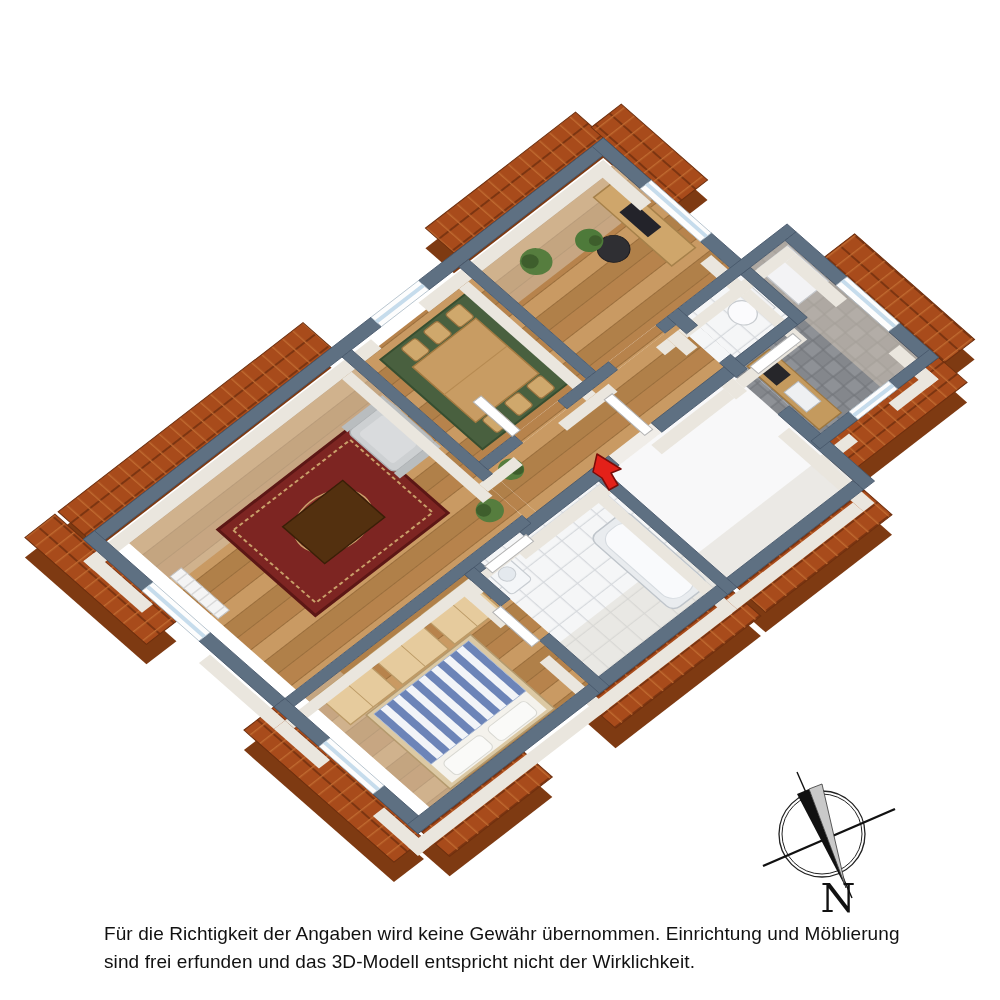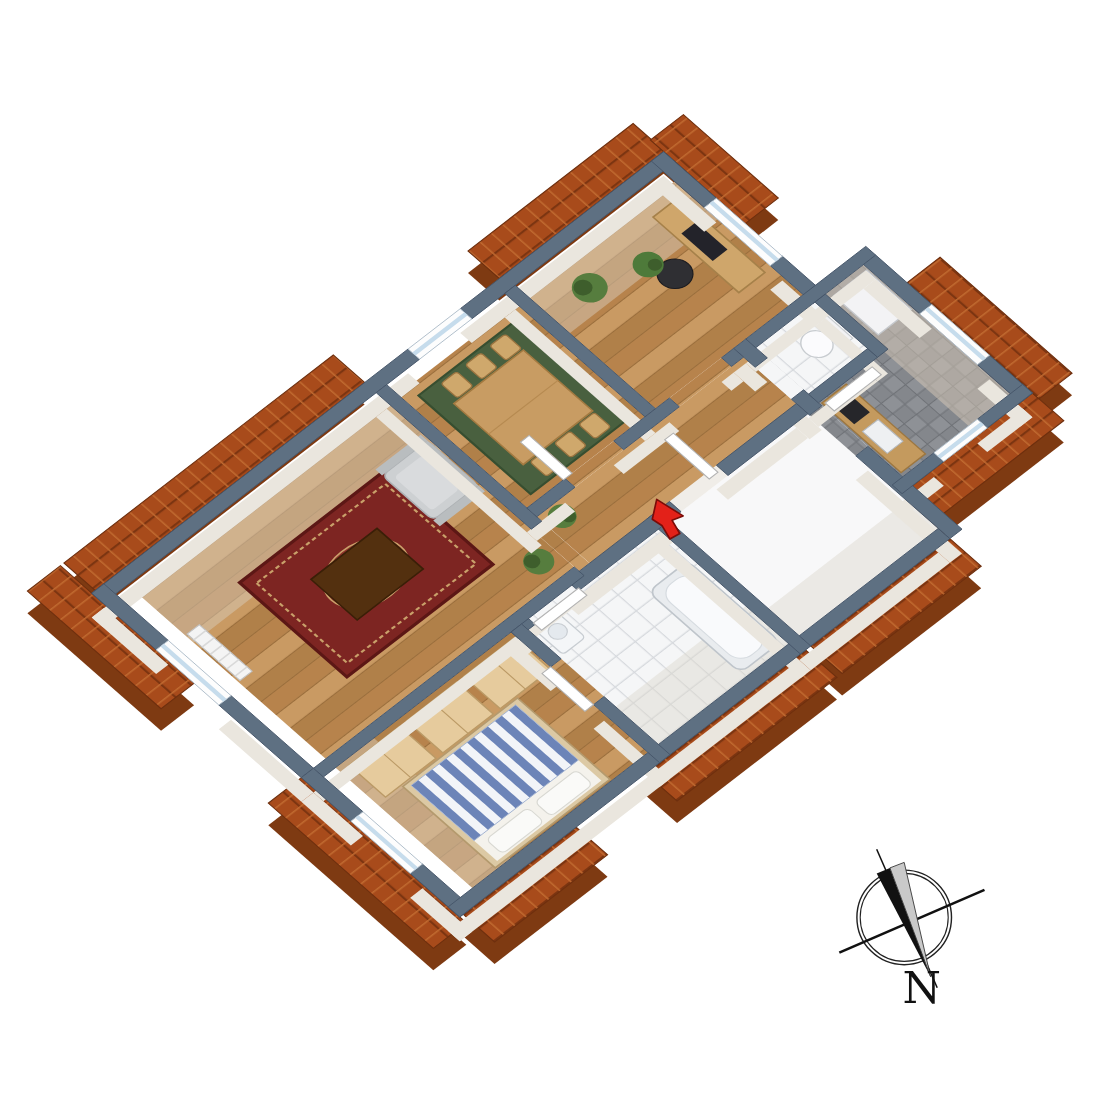--- a/index.html
+++ b/index.html
@@ -265,13 +265,15 @@
     <circle cx="822" cy="834" r="40" fill="none" stroke="#222" stroke-width="1"></circle>
     <line x1="763" y1="866" x2="895" y2="809" stroke="#111" stroke-width="2.4"></line>
     <line x1="797" y1="772" x2="852" y2="898" stroke="#111" stroke-width="1.4"></line>
     <polygon points="846,888 797,794 809,789" fill="#111"></polygon>
     <polygon points="846,888 809,789 822,784" fill="#c9c9c9" stroke="#333" stroke-width="0.8"></polygon>
     <text x="838" y="912" text-anchor="middle" font-family="DejaVu Serif, serif" font-size="40" fill="#111">N</text>
   </g>
 </svg>
 
 <div class="disclaimer">
+  <span>Für die Richtigkeit der Angaben wird keine Gewähr übernommen. Einrichtung und Möblierung</span>
+  <span>sind frei erfunden und das 3D-Modell entspricht nicht der Wirklichkeit.</span>
 </div>
 
 </body></html>

